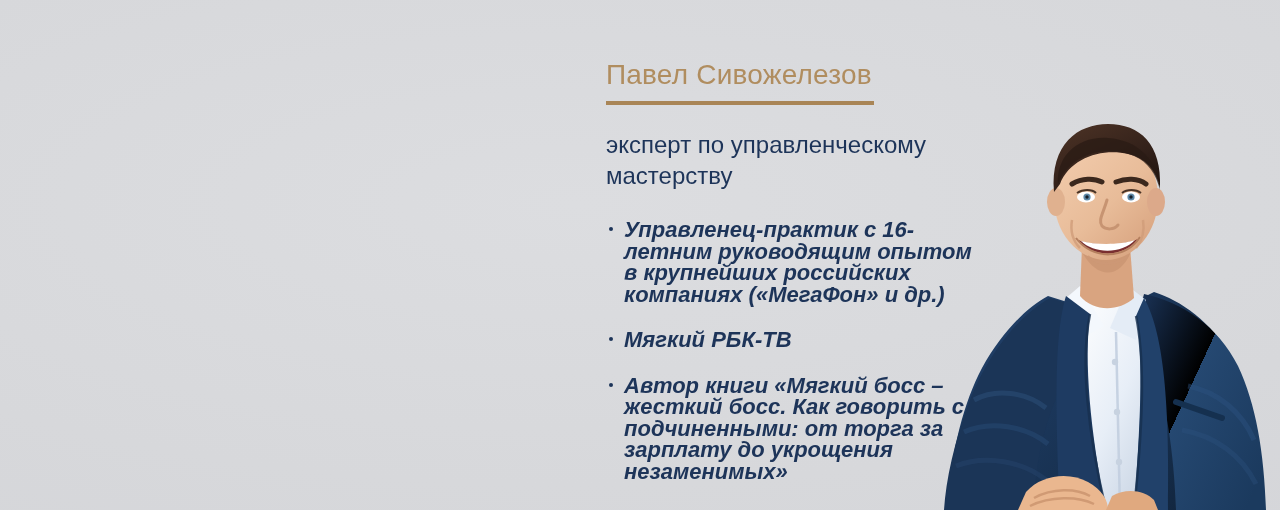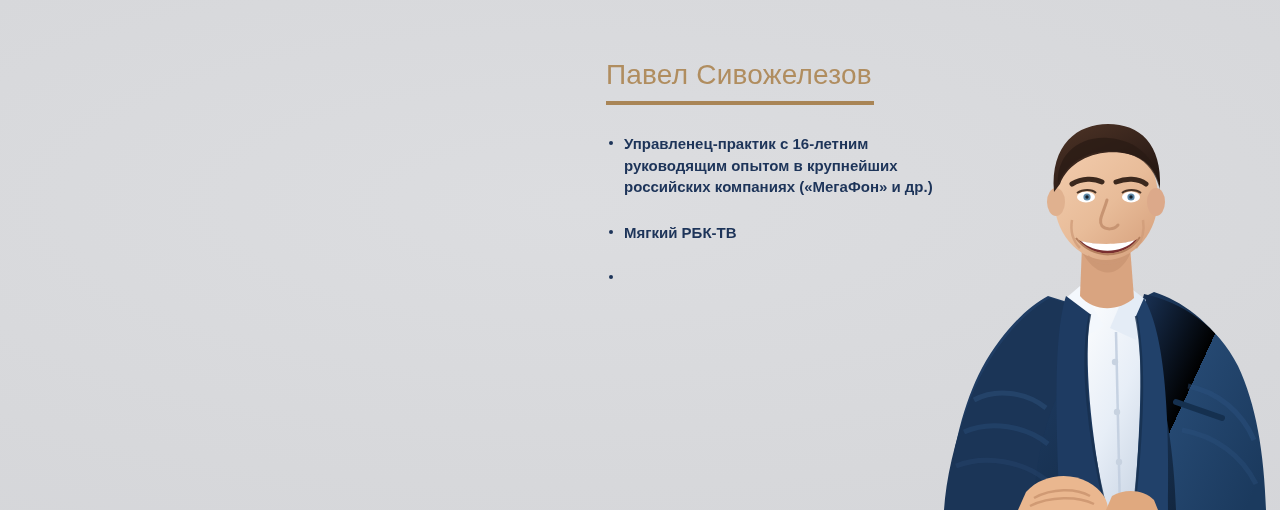--- a/index.html
+++ b/index.html
@@ -67,25 +67,26 @@
     margin: 0;
     padding: 0;
     list-style: none;
     margin-top: 28px;
   }
 
   .fact {
     position: relative;
     padding-left: 18px;
     margin-bottom: 24px;
-    font-size: 15px;
+    font-size: 22px;
     line-height: 21.5px;
     font-weight: bold;
     color: #1d3459;
     max-width: 350px;
+    font-style: italic;
   }
   .fact:last-child { margin-bottom: 0; }
 
   .fact .dot {
     position: absolute;
     left: 3px;
     top: 8px;
     width: 4px;
     height: 4px;
     border-radius: 50%;
@@ -108,32 +109,34 @@
 <div class="slide">
 
   <div class="bg-wash"></div>
 
   <div class="content">
 
     <div class="speaker-name">Павел Сивожелезов</div>
 
     <div class="name-rule"></div>
 
+    <div class="speaker-role">эксперт по управленческому мастерству</div>
 
     <ul class="facts">
       <li class="fact">
         <span class="dot"></span>
         <span>Управленец-практик с 16-летним руководящим опытом в крупнейших российских компаниях («МегаФон» и др.)</span>
       </li>
       <li class="fact">
         <span class="dot"></span>
         <span>Мягкий РБК-ТВ</span>
       </li>
       <li class="fact">
         <span class="dot"></span>
+        <span>Автор книги «Мягкий босс – жесткий босс. Как говорить с подчиненными: от торга за зарплату до укрощения незаменимых»</span>
       </li>
     </ul>
   </div>
 
   <div class="portrait">
     <svg width="350" height="410" viewBox="0 0 350 410" xmlns="http://www.w3.org/2000/svg">
       <defs>
         <linearGradient id="suitL" x1="0" y1="0" x2="1" y2="0.6">
           <stop offset="0%" stop-color="#24436c"></stop>
           <stop offset="35%" stop-color="#1d3a60"></stop>

